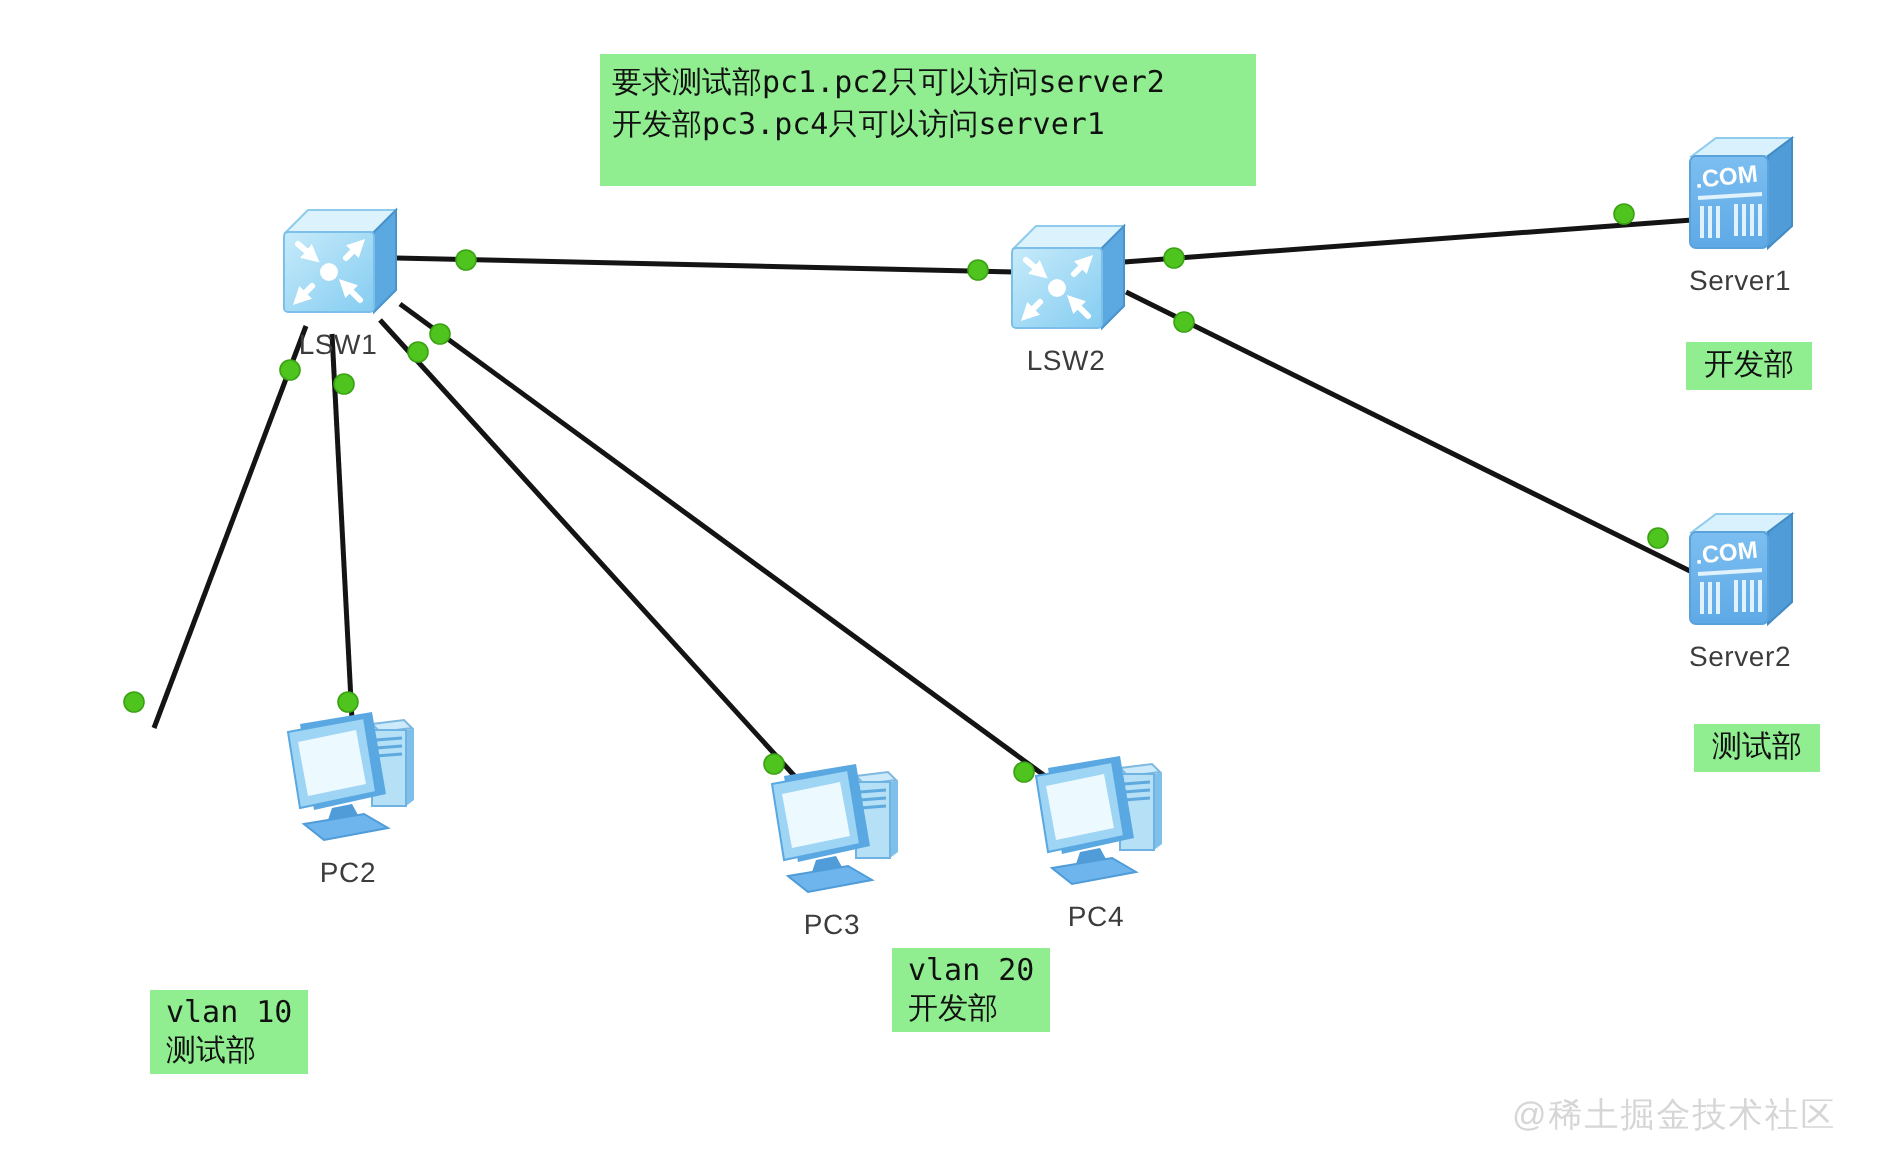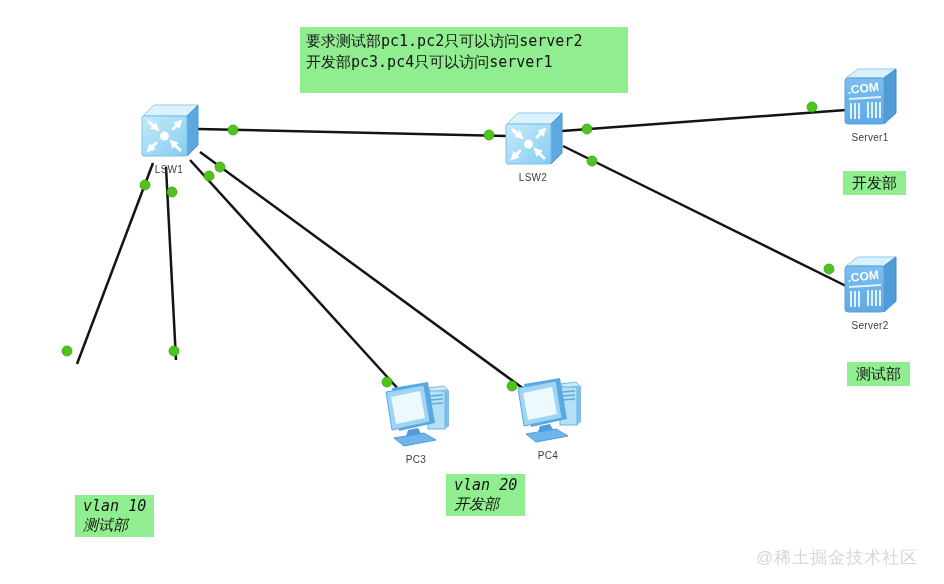--- a/index.html
+++ b/index.html
@@ -5,37 +5,36 @@
   html,body{margin:0;padding:0;background:#fff;}
   .canvas{
     position:relative;width:944px;height:584px;background:#ffffff;overflow:hidden;
     font-family:"Liberation Sans",sans-serif;
     border-radius:12px;
   }
   .links-layer{position:absolute;left:0;top:0;z-index:1;}
   .node{position:absolute;z-index:2;text-align:center;cursor:default;}
   .dev-icon{display:block;margin:0 auto;}
   .dev-label{
-    margin-top:4px;font-size:10px;color:#3c3c3c;letter-spacing:.3px;
+    margin-top:4px;font-size:14px;color:#3c3c3c;letter-spacing:.3px;
     font-family:"Liberation Sans",sans-serif;white-space:nowrap;
   }
   .green-box{
     position:absolute;z-index:3;background:#90ee90;color:#111;
     padding:2px 7px;line-height:20px;white-space:nowrap;
   }
   .note-box{
     left:300px;top:27px;width:316px;height:58px;
     font-size:15px;line-height:21px;padding:4px 6px;
     font-family:"DejaVu Sans Mono","Liberation Sans",monospace;
   }
   .dept-box{font-size:15px;padding:2px 9px;}
   .vlan-box{
     font-size:15px;line-height:19px;padding:2px 8px;
     font-family:"DejaVu Sans Mono","Liberation Sans",monospace;
-    font-style:italic;
   }
   .watermark{
     position:absolute;left:756px;top:546px;z-index:4;
     font-size:17px;color:#d6d6d6;letter-spacing:1px;white-space:nowrap;text-align:right;
   }
 </style>
 </head>
 <body>
 
 <div class="canvas">
@@ -155,20 +154,38 @@
           <line x1="27" y1="36" x2="27" y2="52"></line>
         <line x1="31" y1="36" x2="31" y2="52"></line>
           <line x1="35" y1="36" x2="35" y2="52"></line>
         <line x1="39" y1="36" x2="39" y2="52"></line>
       </g>
     </svg>
     <div class="dev-label">Server2</div>
   </div>
 
 
+  <div class="node" style="left:136px;top:352px;width:76px">
+    <svg class="dev-icon" width="76" height="72" viewBox="0 0 76 72">
+      <polygon points="50,10 66,8 70,12 54,14" fill="#cdeafa" stroke="#7db8e0" stroke-width="1"></polygon>
+      <polygon points="67,13 71,12 71,48 67,51" fill="#7fc0ea"></polygon>
+      <rect x="50" y="13" width="17" height="38" fill="#b5e0f6" stroke="#6fb3e2" stroke-width="1"></rect>
+      <g stroke="#5ea9dd" stroke-width="1.5">
+          <line x1="52" y1="18" x2="65" y2="17"></line>
+          <line x1="52" y1="22" x2="65" y2="21"></line>
+          <line x1="52" y1="26" x2="65" y2="25"></line>
+        </g>
+      <polygon points="14,10 50,4 57,45 21,53" fill="#5aa8e2"></polygon>
+      <polygon points="8,14 46,7 52,44 14,52" fill="#9ed5f4" stroke="#5aa8e2" stroke-width="1"></polygon>
+      <polygon points="13,19 42,13 47,40 18,46" fill="#ecf9ff"></polygon>
+      <polygon points="30,52 40,50 46,61 26,64" fill="#4f9cd8"></polygon>
+      <polygon points="16,60 46,55 58,62 26,68" fill="#6db5ec" stroke="#4f9cd8" stroke-width="1"></polygon>
+    </svg>
+    <div class="dev-label">PC2</div>
+  </div>
 
   <div class="node" style="left:378px;top:378px;width:76px">
     <svg class="dev-icon" width="76" height="72" viewBox="0 0 76 72">
       <polygon points="50,10 66,8 70,12 54,14" fill="#cdeafa" stroke="#7db8e0" stroke-width="1"></polygon>
       <polygon points="67,13 71,12 71,48 67,51" fill="#7fc0ea"></polygon>
       <rect x="50" y="13" width="17" height="38" fill="#b5e0f6" stroke="#6fb3e2" stroke-width="1"></rect>
       <g stroke="#5ea9dd" stroke-width="1.5">
           <line x1="52" y1="18" x2="65" y2="17"></line>
           <line x1="52" y1="22" x2="65" y2="21"></line>
           <line x1="52" y1="26" x2="65" y2="25"></line>

